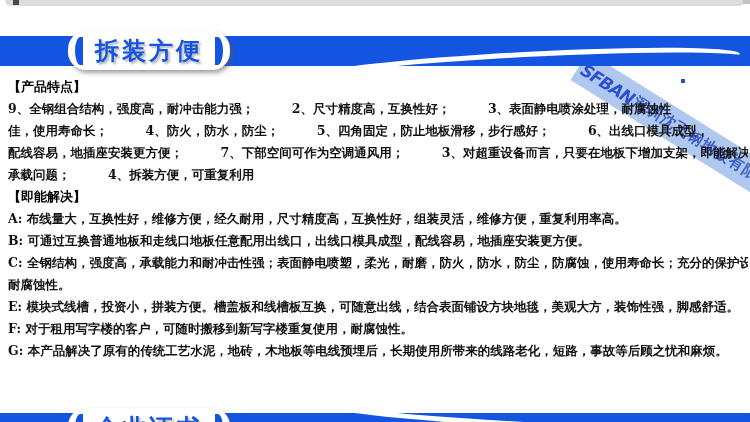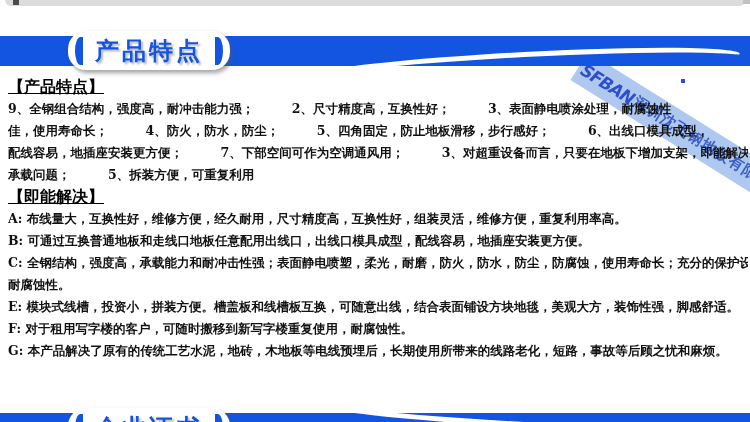--- a/index.html
+++ b/index.html
@@ -51,22 +51,22 @@
   .banner-title {
     font-family:"DejaVu Serif", serif;
     font-size:24px; font-weight:bold; color:#1355e0; letter-spacing:3px;
     text-shadow:2px 2px 2px #b8b8b8; white-space:nowrap; line-height:1;
   }
   
   .content {
     position:absolute; left:8px; top:76px; width:740px; z-index:2;
   }
   .heading {
-    font-size:16px; font-weight:bold; color:#000000;
-    line-height:22px; white-space:pre;text-decoration:underline;
+    font-size:13px; font-weight:bold; color:#000000;
+    line-height:22px; white-space:pre;
   }
   .bline {
     font-size:12.5px; font-weight:bold; color:#111111;
     line-height:22px; white-space:pre; overflow:hidden;
   }
   
   .watermark {
     position:absolute; left:588px; top:52px; width:285px; height:33px;
     background:rgba(164,192,238,0.88);
     transform:rotate(32deg); transform-origin:0 0;
@@ -97,31 +97,31 @@
     <div class="top-strip-tick-light"></div>
   </div>
 
   <div class="banner banner-top">
     <div class="sw-wrap">
       <div class="sw-white"></div>
       <div class="sw-blue"></div>
     </div>
     <div class="banner-pill">
       <span class="bracket bracket-l"></span>
-      <span class="banner-title">产品特点</span>
+      <span class="banner-title">拆装方便</span>
       <span class="bracket bracket-r"></span>
     </div>
   </div>
 
   <div class="content">
     <div class="heading">【产品特点】</div>
     <div class="bline">9、全钢组合结构，强度高，耐冲击能力强；　　　2、尺寸精度高，互换性好；　　　3、表面静电喷涂处理，耐腐蚀性</div>
     <div class="bline">佳，使用寿命长；　　　4、防火，防水，防尘；　　　5、四角固定，防止地板滑移，步行感好；　　　6、出线口模具成型，</div>
     <div class="bline">配线容易，地插座安装更方便；　　　7、下部空间可作为空调通风用；　　　3、对超重设备而言，只要在地板下增加支架，即能解决</div>
-    <div class="bline">承载问题；　　　5、拆装方便，可重复利用</div>
+    <div class="bline">承载问题；　　　4、拆装方便，可重复利用</div>
     <div class="heading">【即能解决】</div>
     <div class="bline">A: 布线量大，互换性好，维修方便，经久耐用，尺寸精度高，互换性好，组装灵活，维修方便，重复利用率高。</div>
     <div class="bline">B: 可通过互换普通地板和走线口地板任意配用出线口，出线口模具成型，配线容易，地插座安装更方便。</div>
     <div class="bline">C: 全钢结构，强度高，承载能力和耐冲击性强；表面静电喷塑，柔光，耐磨，防火，防水，防尘，防腐蚀，使用寿命长；充分的保护设备并</div>
     <div class="bline">耐腐蚀性。</div>
     <div class="bline">E: 模块式线槽，投资小，拼装方便。槽盖板和线槽板互换，可随意出线，结合表面铺设方块地毯，美观大方，装饰性强，脚感舒适。</div>
     <div class="bline">F: 对于租用写字楼的客户，可随时搬移到新写字楼重复使用，耐腐蚀性。</div>
     <div class="bline">G: 本产品解决了原有的传统工艺水泥，地砖，木地板等电线预埋后，长期使用所带来的线路老化，短路，事故等后顾之忧和麻烦。</div>
   </div>
 

